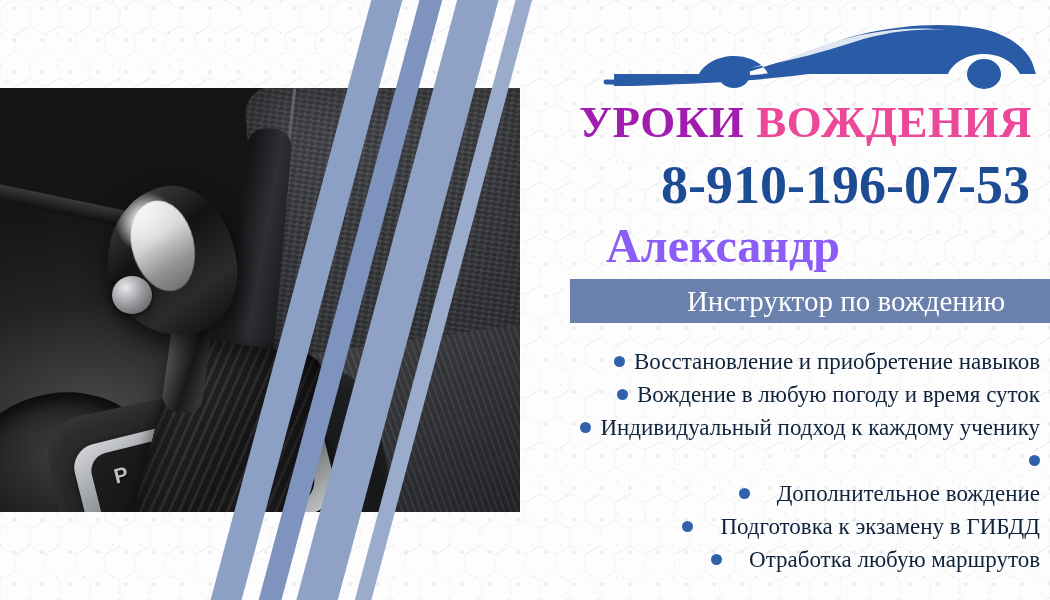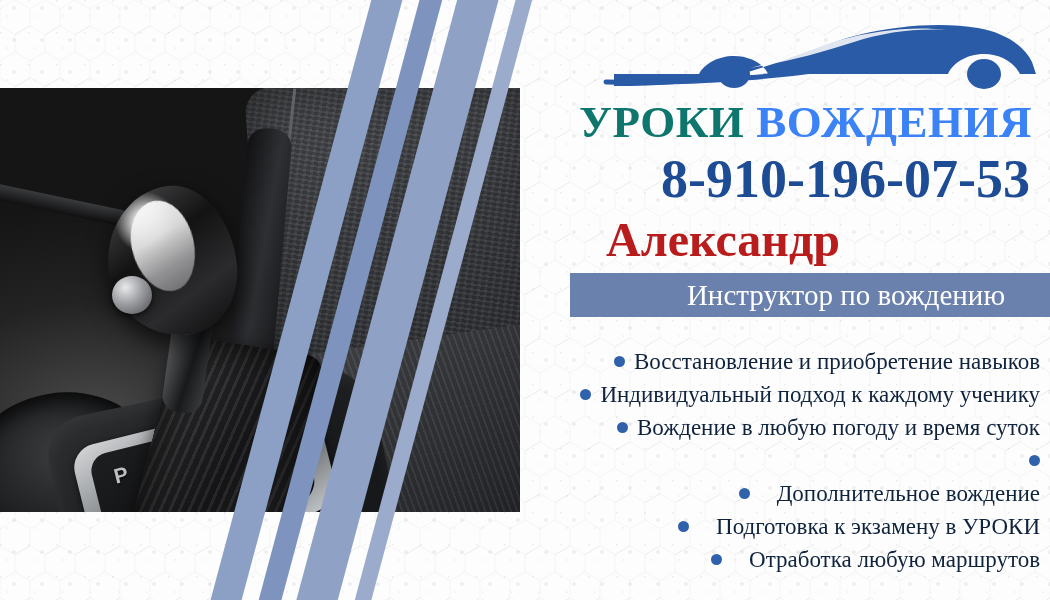--- a/index.html
+++ b/index.html
@@ -238,41 +238,42 @@
   }
   .title-line {
     font-family: "Liberation Serif", serif;
     font-weight: 700;
     font-size: 45px;
     letter-spacing: 0.5px;
     text-align: right;
     padding-right: 8px;
     white-space: nowrap;
   }
-  .title-line .dark { color: #0f766e; }
-  .title-line .blue { color: #3b82f6; }
+  .title-line .dark { color: #a21caf; }
+  .title-line .blue { color: #ec4899; }
 
   .phone {
+    margin-top: 6px;
     text-align: right;
     padding-right: 10px;
     font-family: "Liberation Serif", serif;
     font-weight: 700;
     font-size: 54px;
     color: #1d4c94;
     letter-spacing: 0px;
     white-space: nowrap;
   }
   .name {
     margin-top: 2px;
     text-align: right;
     padding-right: 200px;
     font-family: "Liberation Serif", serif;
     font-weight: 700;
     font-size: 48px;
-    color: #b91c1c;
+    color: #8b5cf6;
     white-space: nowrap;
   }
   .subtitle-bar {
     margin-top: 6px;
     margin-left: 50px;
     width: 470px;
     height: 44px;
     background: #6a81ad;
     display: flex;
     align-items: center;
@@ -387,39 +388,39 @@
     </div>
   </div>
 
   <div class="features">
     <div class="frow">
       <span class="bullet"></span>
       <span class="ftext">Восстановление и приобретение навыков</span>
     </div>
     <div class="frow">
       <span class="bullet"></span>
-      <span class="ftext">Индивидуальный подход к каждому ученику</span>
+      <span class="ftext">Вождение в любую погоду и время суток</span>
     </div>
     <div class="frow">
       <span class="bullet"></span>
-      <span class="ftext">Вождение в любую погоду и время суток</span>
+      <span class="ftext">Индивидуальный подход к каждому ученику</span>
     </div>
     <div class="frow">
       <span class="bullet"></span>
     </div>
     <div class="fgroup">
       <span class="fpair">
         <span class="bullet"></span>
         <span class="ftext">Дополнительное вождение</span>
       </span>
     </div>
     <div class="fgroup">
       <span class="fpair">
         <span class="bullet"></span>
-        <span class="ftext">Подготовка к экзамену в УРОКИ</span>
+        <span class="ftext">Подготовка к экзамену в ГИБДД</span>
       </span>
     </div>
     <div class="fgroup">
       <span class="fpair">
         <span class="bullet"></span>
         <span class="ftext">Отработка любую маршрутов</span>
       </span>
     </div>
   </div>
 

